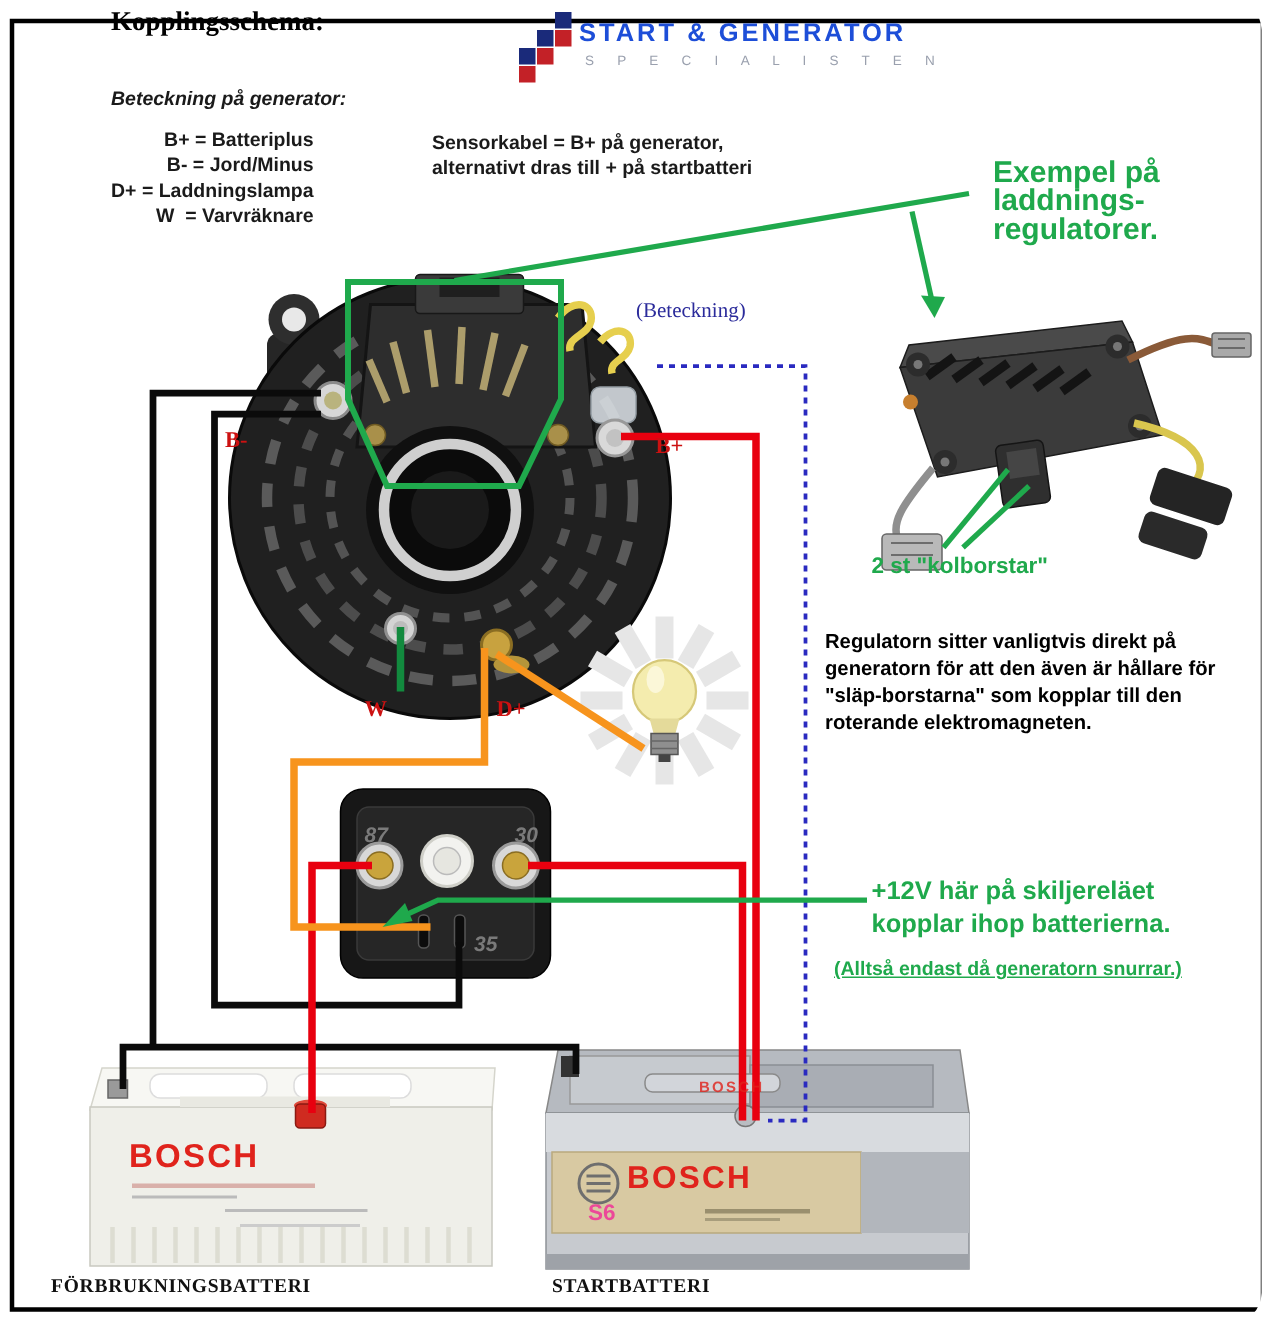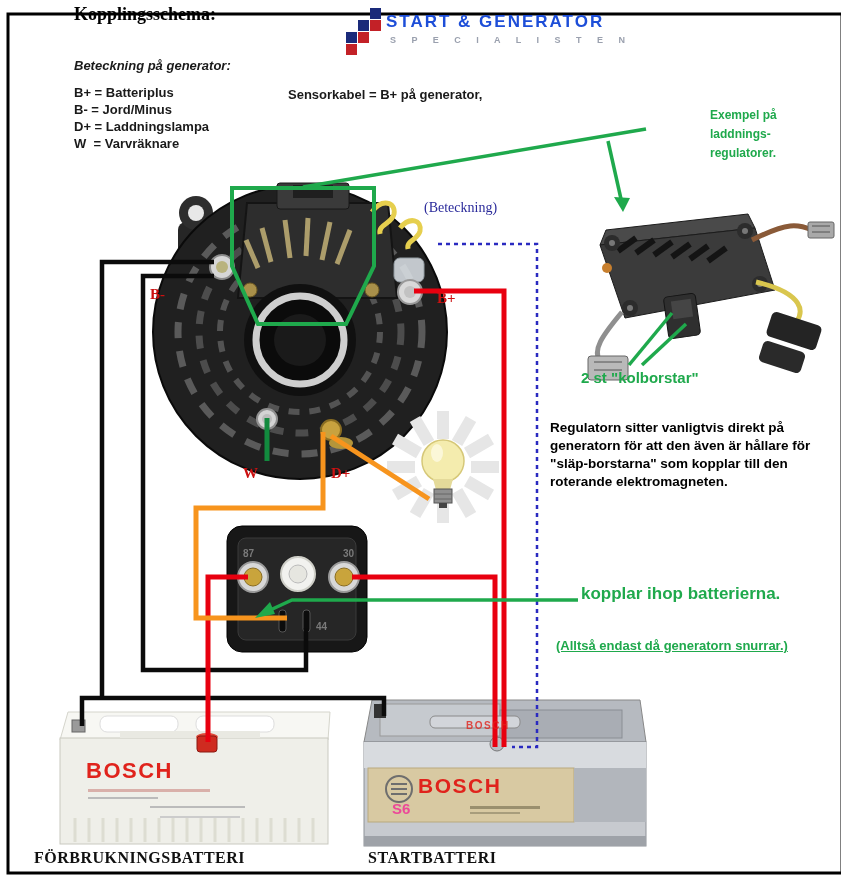--- a/index.html
+++ b/index.html
@@ -1,35 +1,35 @@
 <!DOCTYPE html>
 <html><head>
 <meta charset="utf-8">
 <style>
   html,body{margin:0;padding:0;background:#ffffff;}
   #stage{position:relative;width:841px;height:882px;background:#ffffff;overflow:hidden;
-         font-family:"Liberation Sans",sans-serif;color:#111;}
+         font-family:"Liberation Sans",sans-serif;color:#111;border-radius:20px;}
   .abs{position:absolute;}
   .t-title{font-family:"Liberation Serif",serif;font-weight:700;font-size:18px;line-height:22px;color:#000;}
   .t-h{font-weight:700;font-size:13px;line-height:16px;color:#1a1a1a;font-style:italic;}
-  .legend-line{font-weight:700;font-size:13px;line-height:17px;white-space:pre;color:#1a1a1a;}
+  .legend-line{font-weight:700;font-size:13px;line-height:17px;white-space:pre;color:#1a1a1a;text-align:right;}
   .sensor-note{font-weight:700;font-size:13px;line-height:17px;color:#1a1a1a;}
   .green{color:#1fa94c;}
-  .exempel{font-weight:700;font-size:12px;line-height:19px;margin-left:48px;}
+  .exempel{font-weight:700;font-size:20px;line-height:19px;}
   .kolborstar{font-weight:700;font-size:15px;}
   .para{font-weight:700;font-size:13.5px;line-height:18px;width:300px;color:#000000;}
   .plus12{font-weight:700;font-size:17px;line-height:22px;}
   .plus12sub{font-weight:700;font-size:13px;text-decoration:underline;}
   .sensorkabel{font-family:"Liberation Serif",serif;font-size:14px;color:#2b2b9b;}
   .term{font-family:"Liberation Serif",serif;font-weight:700;font-size:15px;color:#cc1111;}
-  .relaynum{font-weight:700;font-size:10px;color:#7a7a7a;}
+  .relaynum{font-weight:700;font-size:14px;color:#7a7a7a;font-style:italic;}
   .bosch{color:#e0231c;font-weight:700;letter-spacing:1.5px;}
-  .batlabel{font-family:"Liberation Serif",serif;font-weight:600;font-size:16px;letter-spacing:.5px;color:#111;}
+  .batlabel{font-family:"Liberation Serif",serif;font-weight:600;font-size:13px;letter-spacing:.5px;color:#111;}
   .logo-name{font-weight:700;font-size:17px;letter-spacing:2px;color:#1d4ed8;}
-  .logo-tag{font-size:9px;letter-spacing:6.5px;color:#9aa0ae;margin-top:2px;font-weight:bold;}
+  .logo-tag{font-size:9px;letter-spacing:6.5px;color:#9aa0ae;margin-top:2px;}
   .sq{position:absolute;width:11px;height:11px;}
 </style>
 </head>
 <body>
 
 <div id="stage">
 
   <svg class="abs" style="left:0;top:0" width="851" height="882" viewBox="0 0 851 882">
 
     <rect x="8" y="14" width="834" height="859" fill="none" stroke="#000" stroke-width="3"></rect>
@@ -231,47 +231,49 @@
     <div class="sq" style="left:36px;top:16px;background:#c32127"></div>
     <div class="sq" style="left:12px;top:28px;background:#1a2a7a"></div>
     <div class="sq" style="left:24px;top:28px;background:#c32127"></div>
     <div class="sq" style="left:12px;top:40px;background:#c32127"></div>
     <div class="abs logo-name" style="left:52px;top:8px">START &amp; GENERATOR</div>
     <div class="abs logo-tag" style="left:56px;top:29px">S P E C I A L I S T E N</div>
   </div>
 
   <div class="abs sensor-note" style="left:288px;top:86px">
     <div>Sensorkabel = B+ på generator,</div>
+    <div>alternativt dras till + på startbatteri</div>
   </div>
 
   <div class="abs exempel green" style="left:662px;top:106px">
     <div>Exempel på</div>
     <div>laddnings-</div>
     <div>regulatorer.</div>
   </div>
 
   <div class="abs sensorkabel" style="left:424px;top:200px">(Beteckning)</div>
 
   <div class="abs term" style="left:150px;top:286px">B-</div>
   <div class="abs term" style="left:437px;top:290px">B+</div>
   <div class="abs term" style="left:243px;top:465px">W</div>
   <div class="abs term" style="left:331px;top:465px">D+</div>
 
   <div class="abs kolborstar green" style="left:581px;top:369px">2 st "kolborstar"</div>
 
   <div class="abs para" style="left:550px;top:419px">Regulatorn sitter vanligtvis direkt på generatorn för att den även är hållare för "släp-borstarna" som kopplar till den roterande elektromagneten.</div>
 
   <div class="abs plus12 green" style="left:581px;top:583px">
+    <div>+12V här på skiljereläet</div>
     <div>kopplar ihop batterierna.</div>
   </div>
   <div class="abs plus12sub green" style="left:556px;top:638px">(Alltså endast då generatorn snurrar.)</div>
 
   <div class="abs relaynum" style="left:243px;top:548px">87</div>
   <div class="abs relaynum" style="left:343px;top:548px">30</div>
-  <div class="abs relaynum" style="left:316px;top:621px">44</div>
+  <div class="abs relaynum" style="left:316px;top:621px">35</div>
 
   <div class="abs bosch" style="left:86px;top:758px;font-size:22px">BOSCH</div>
   <div class="abs bosch" style="left:418px;top:774px;font-size:21px">BOSCH</div>
   <div class="abs bosch" style="left:466px;top:720px;font-size:10px;opacity:.8">BOSCH</div>
   <div class="abs" style="left:392px;top:800px;font-weight:700;font-size:15px;color:#ec4899">S6</div>
 
   <div class="abs batlabel" style="left:34px;top:849px">FÖRBRUKNINGSBATTERI</div>
   <div class="abs batlabel" style="left:368px;top:849px">STARTBATTERI</div>
 
 </div>

